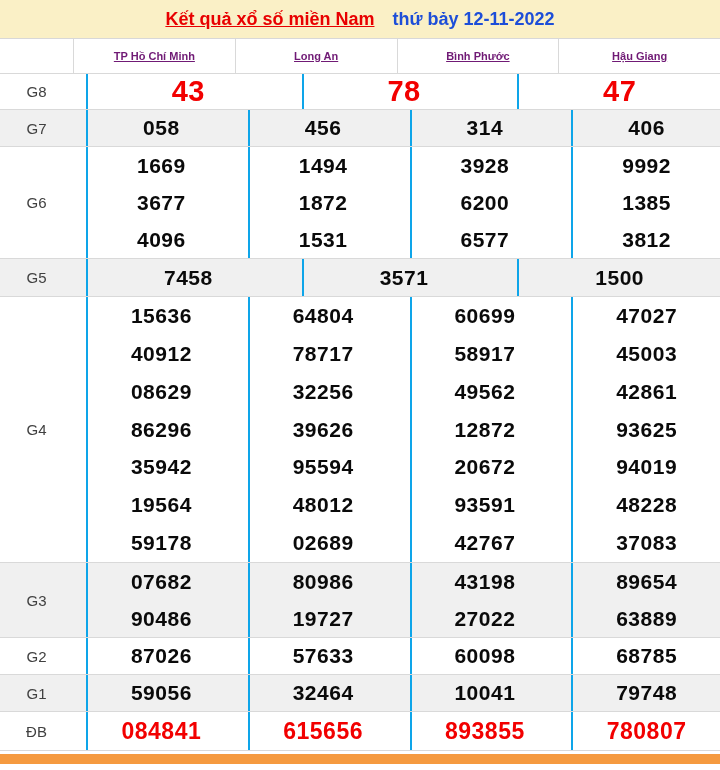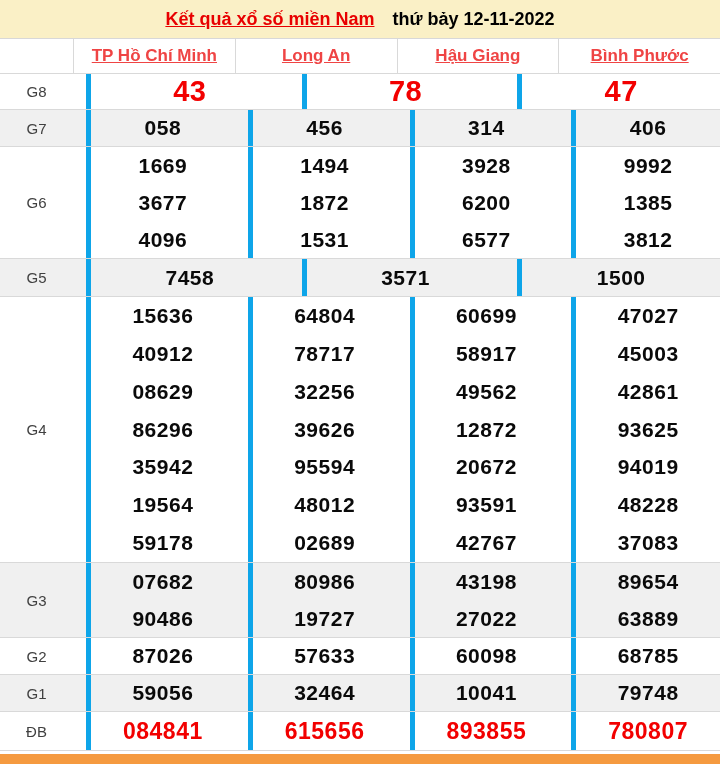--- a/index.html
+++ b/index.html
@@ -2,31 +2,31 @@
 <html><head>
 <meta charset="utf-8">
 <style>
   * { margin:0; padding:0; box-sizing:border-box; }
   html,body { width:720px; }
   body { font-family:"Liberation Sans", sans-serif; background:#fff; }
   .wrap { width:720px; height:770px; overflow:hidden; background:#fff; }
 
   .titlebar { height:38px; background:#faf0c6; display:flex; align-items:center; justify-content:center; gap:18px; font-size:18px; font-weight:bold; }
   .title-link { color:#e80000; text-decoration:underline; cursor:pointer; }
-  .title-date { color:#000000; }
+  .title-date { color:#1d4ed8; }
 
   .hdr { height:35px; display:flex; border-top:1px solid #d8d8d8; background:#fff; }
   .lblh { width:73px; }
   .hcell { flex:1; border-left:1px solid #d9d9d9; display:flex; align-items:center; justify-content:center; }
-  .hlink { color:#ef4444; font-weight:bold; text-decoration:underline; font-size:17px; cursor:pointer; }
+  .hlink { color:#701a75; font-weight:bold; text-decoration:underline; font-size:11px; cursor:pointer; }
 
   .row { display:flex; border-top:1px solid #d9d9d9; background:#fff; }
   .row.gray { background:#f0f0f0; }
   .lbl { width:73px; display:flex; align-items:center; justify-content:center; font-size:15px; color:#404040; }
-  .col { flex:1; border-left:5px solid #0ea5e9; display:flex; flex-direction:column;margin-left:13px; }
+  .col { flex:1; border-left:2px solid #0ea5e9; display:flex; flex-direction:column;margin-left:13px; }
   .line { flex:1; display:flex; align-items:center; justify-content:center; font-weight:bold; font-size:21px; color:#0a0a0a; letter-spacing:0.5px; }
   .g8 .line { font-size:29px; color:#f20000; }
   .db .line { font-size:23px; color:#f20000; }
 
   .h42{height:36px} .h37{height:37px} .h112{height:112px} .h38{height:38px}
   .h266{height:266px} .h75{height:75px} .h39{height:39px}
 
   .spacer { height:4px; border-top:1px solid #d9d9d9; background:#fff; }
   .footer-bar { height:10px; background:#f59a40; }
 </style>
@@ -42,24 +42,24 @@
 
   <div class="hdr">
     <div class="lblh"></div>
     <div class="hcell">
         <span class="hlink">TP Hồ Chí Minh</span>
       </div>
     <div class="hcell">
         <span class="hlink">Long An</span>
       </div>
     <div class="hcell">
+        <span class="hlink">Bình Phước</span>
+      </div>
+    <div class="hcell">
         <span class="hlink">Hậu Giang</span>
-      </div>
-    <div class="hcell">
-        <span class="hlink">Bình Phước</span>
       </div>
   </div>
 
   <div class="row g8 h42">
     <div class="lbl">G8</div>
     <div class="col">
         <div class="line">43</div>
       </div>
     <div class="col">
         <div class="line">78</div>

